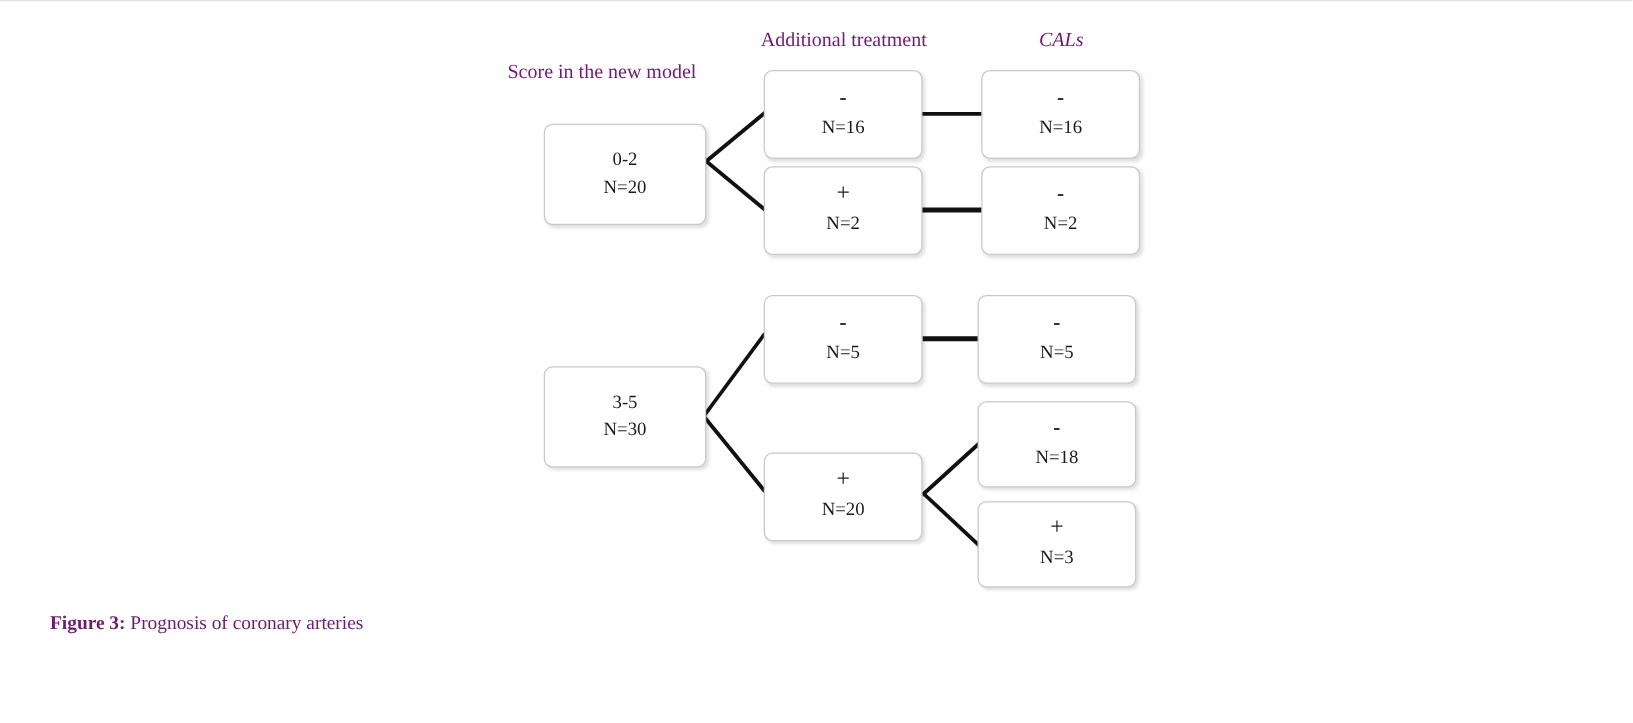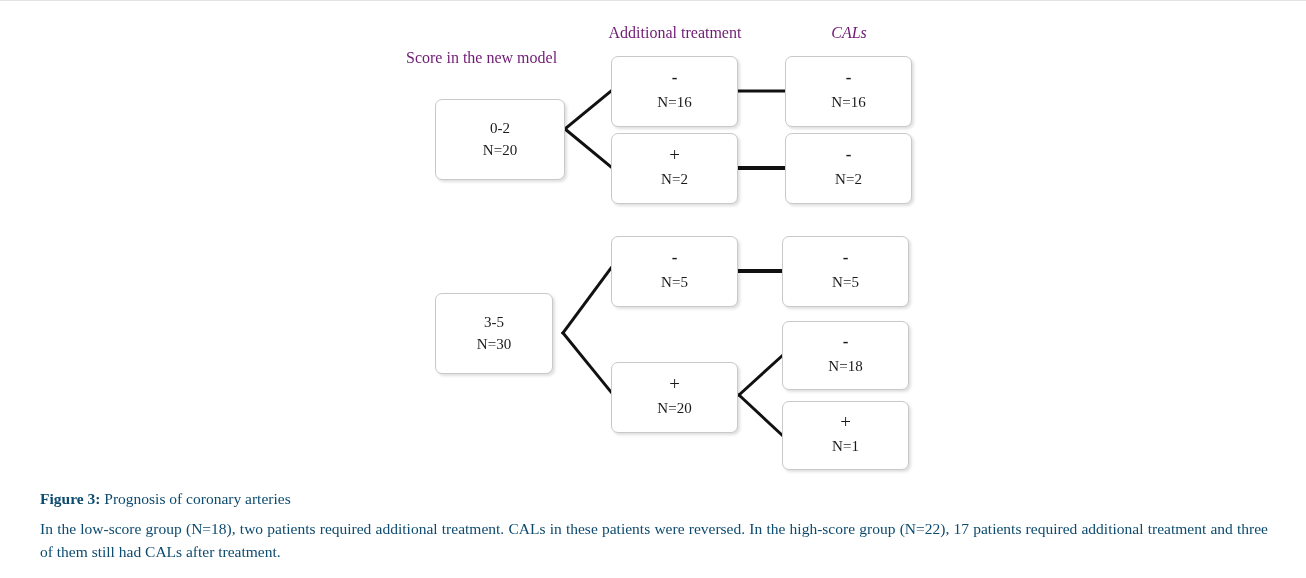--- a/index.html
+++ b/index.html
@@ -90,21 +90,21 @@
     pointer-events: none;
   }
 
   
   .caption {
     position: absolute;
     left: 40px;
     width: 1228px;
     font-size: 15.5px;
     line-height: 23px;
-    color: #0c4a6e;
+    color: #701a75;
   }
   #caption-title { top: 487px; }
   #caption-title .cap-label {
     font-weight: 700;
   }
   #caption-body {
     top: 517px;
     text-align: justify;
     text-justify: inter-word;
   }
@@ -157,21 +157,21 @@
   <div class="node sign" style="left:785px; top:56px; width:127px; height:71px;">
     <span class="line1">-</span>
     <span class="line2">N=16</span>
   </div>
 
   <div class="node sign" style="left:785px; top:133px; width:127px; height:71px;">
     <span class="line1">-</span>
     <span class="line2">N=2</span>
   </div>
 
-  <div class="node score" style="left:435px; top:293px; width:118px; height:81px;">
+  <div class="node score" style="left:435px; top:293px; width:130px; height:81px;">
     <span class="line1">3-5</span>
     <span class="line2">N=30</span>
   </div>
 
   <div class="node sign" style="left:611px; top:236px; width:127px; height:71px;">
     <span class="line1">-</span>
     <span class="line2">N=5</span>
   </div>
 
   <div class="node sign" style="left:611px; top:362px; width:127px; height:71px;">
@@ -184,22 +184,21 @@
     <span class="line2">N=5</span>
   </div>
 
   <div class="node sign" style="left:782px; top:321px; width:127px; height:69px;">
     <span class="line1">-</span>
     <span class="line2">N=18</span>
   </div>
 
   <div class="node sign" style="left:782px; top:401px; width:127px; height:69px;">
     <span class="line1 plus">+</span>
-    <span class="line2">N=1</span>
+    <span class="line2">N=3</span>
   </div>
 
   <div class="caption" id="caption-title">
     <span class="cap-label">Figure 3:</span><span> Prognosis of coronary arteries</span>
   </div>
 
-  <div class="caption" id="caption-body">In the low-score group (N=18), two patients required additional treatment. CALs in these patients were reversed. In the high-score group (N=22), 17 patients required additional treatment and three of them still had CALs after treatment.</div>
 
 </div>
 
 </body></html>

